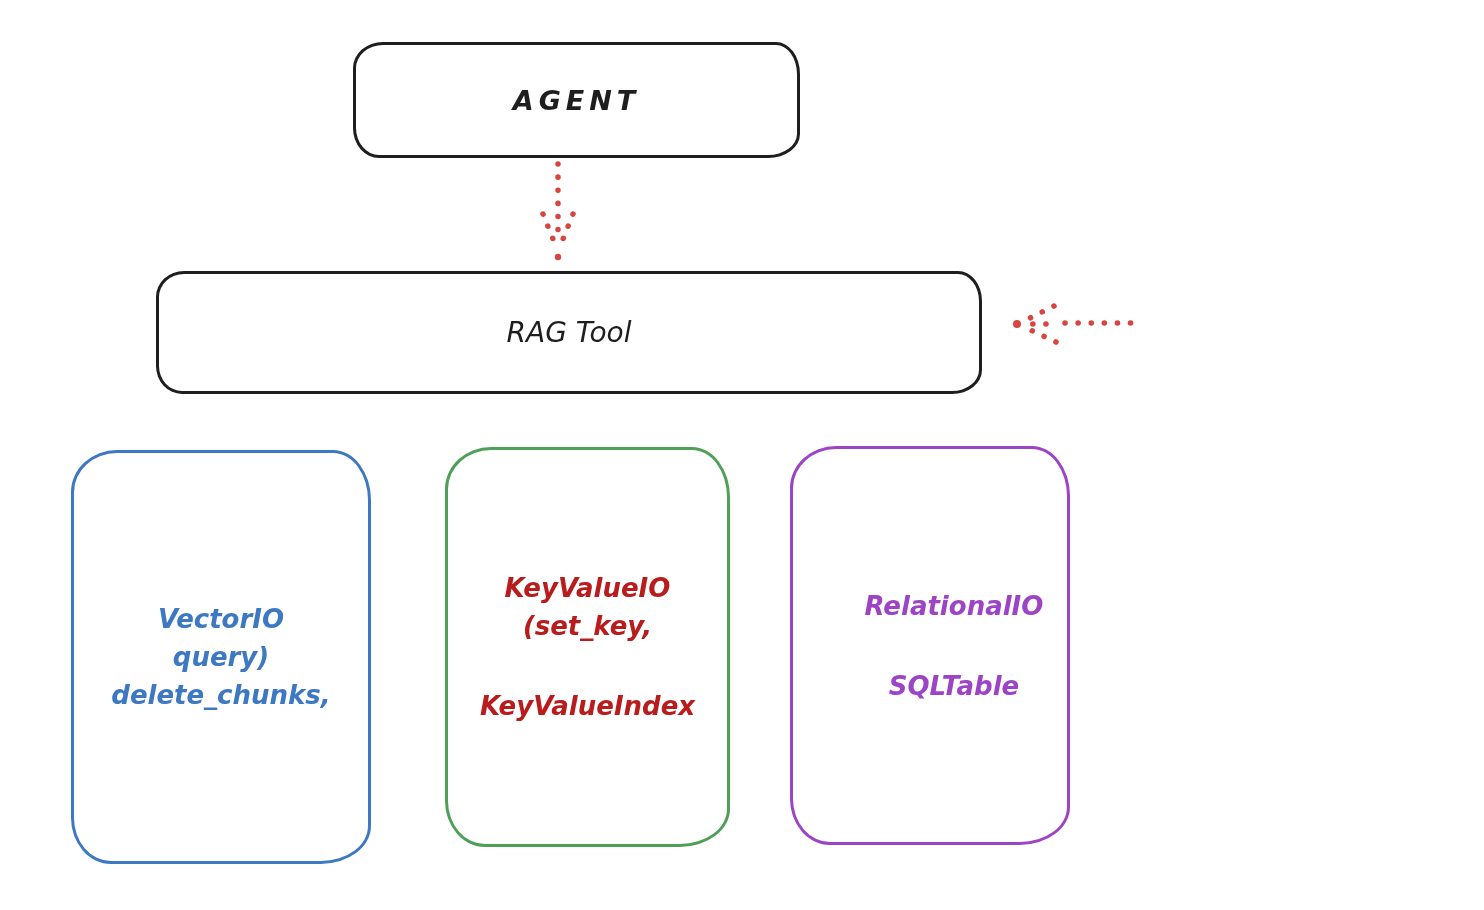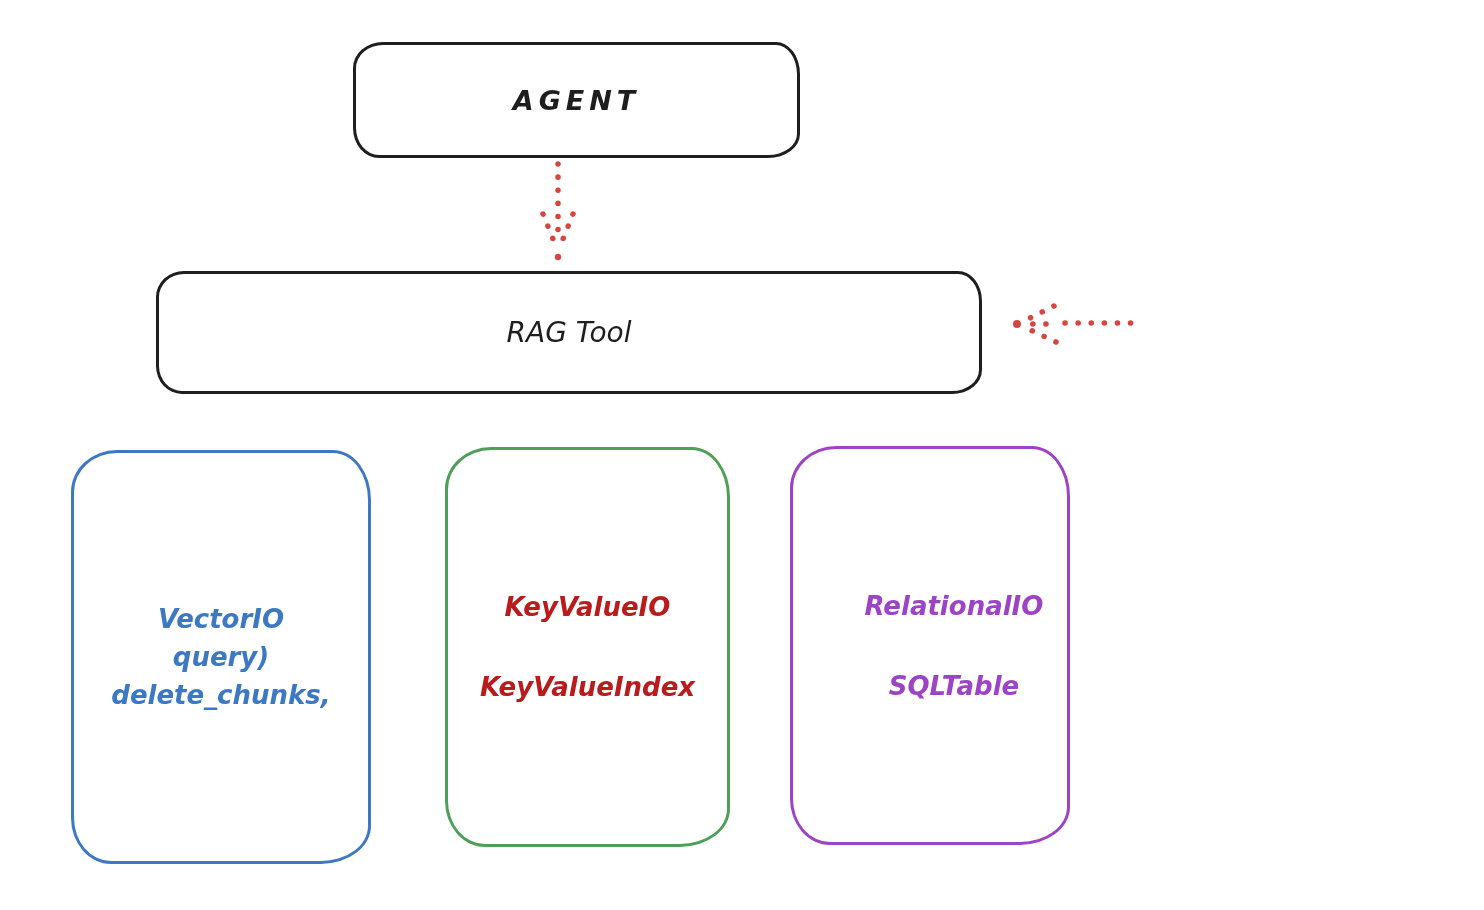--- a/index.html
+++ b/index.html
@@ -118,20 +118,21 @@
     <div>
       <div>VectorIO</div>
       <div>query)</div>
       <div>delete_chunks,</div>
     </div>
   </div>
 
   <div class="io-box io-box-keyvalue" style="border-color: rgb(79, 159, 88); color: #b91c1c; margin-left: 12px;">
     <div>
       <div>KeyValueIO</div>
+      <div>(set_key,</div>
     </div>
     <div class="io-index">KeyValueIndex</div>
   </div>
 
   <div class="io-box io-box-relational" style="border-color: rgb(156, 67, 198); color: rgb(156, 67, 198);">
     <div>
       <div>RelationalIO</div>
     </div>
     <div class="io-index">SQLTable</div>
   </div>

